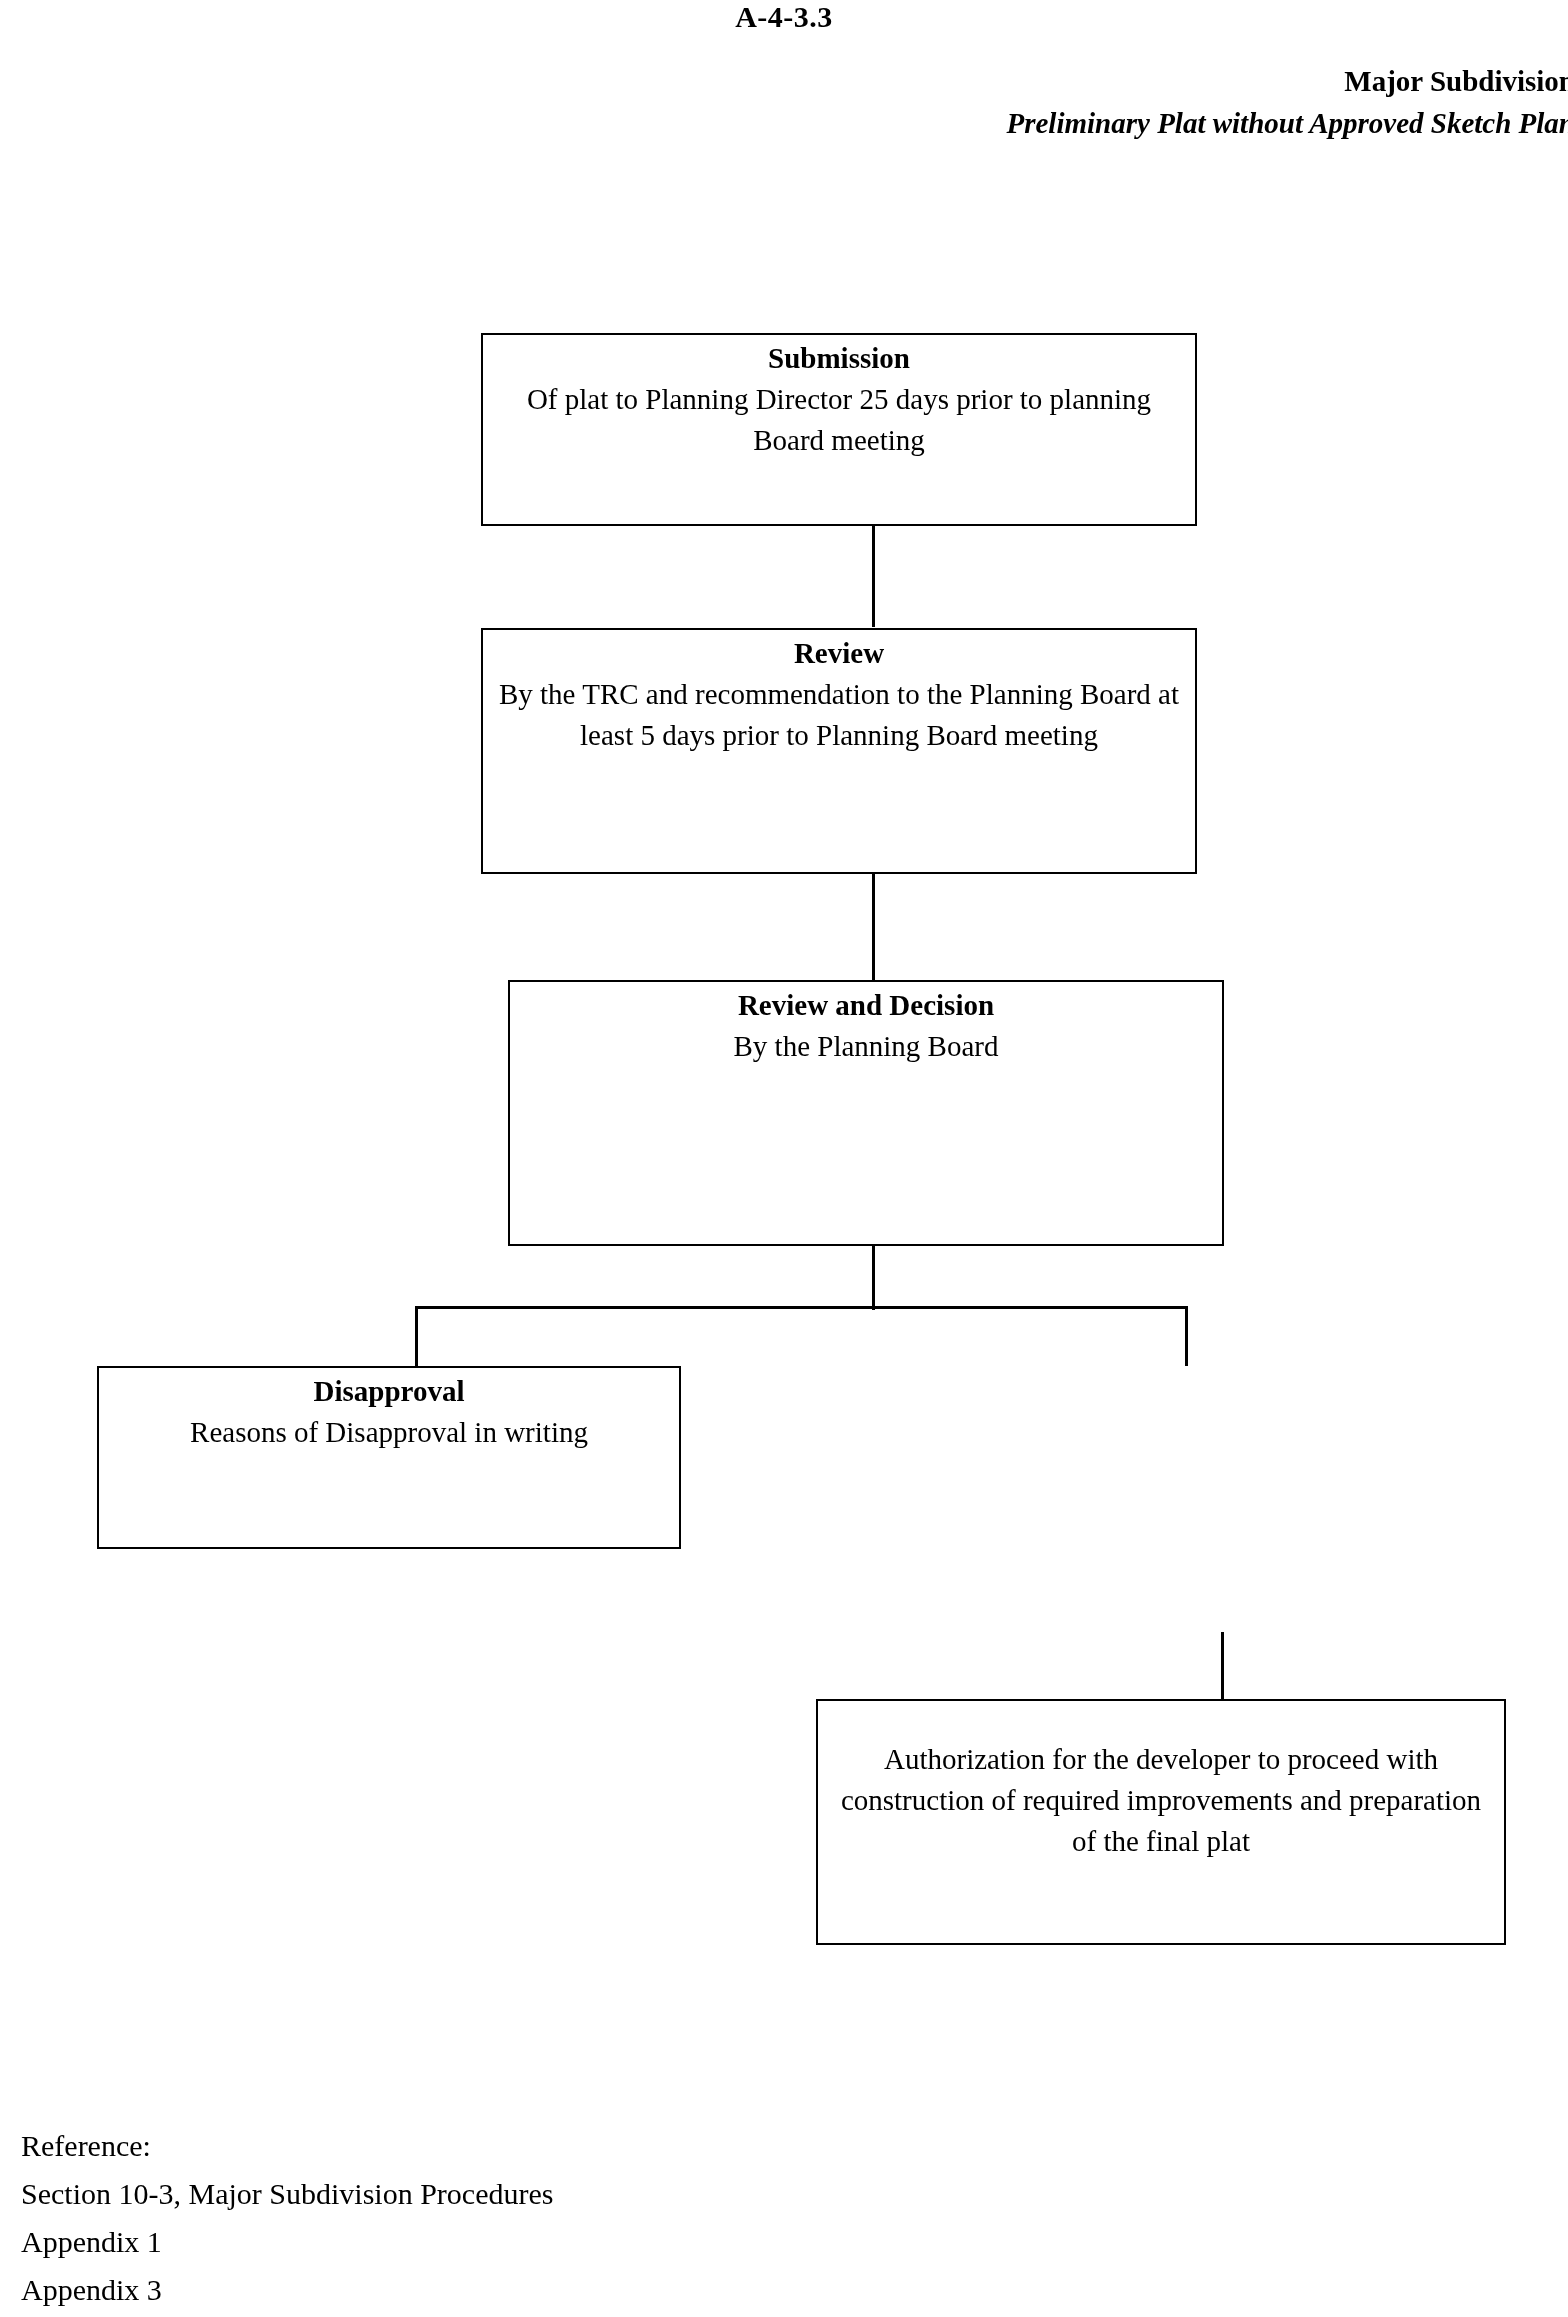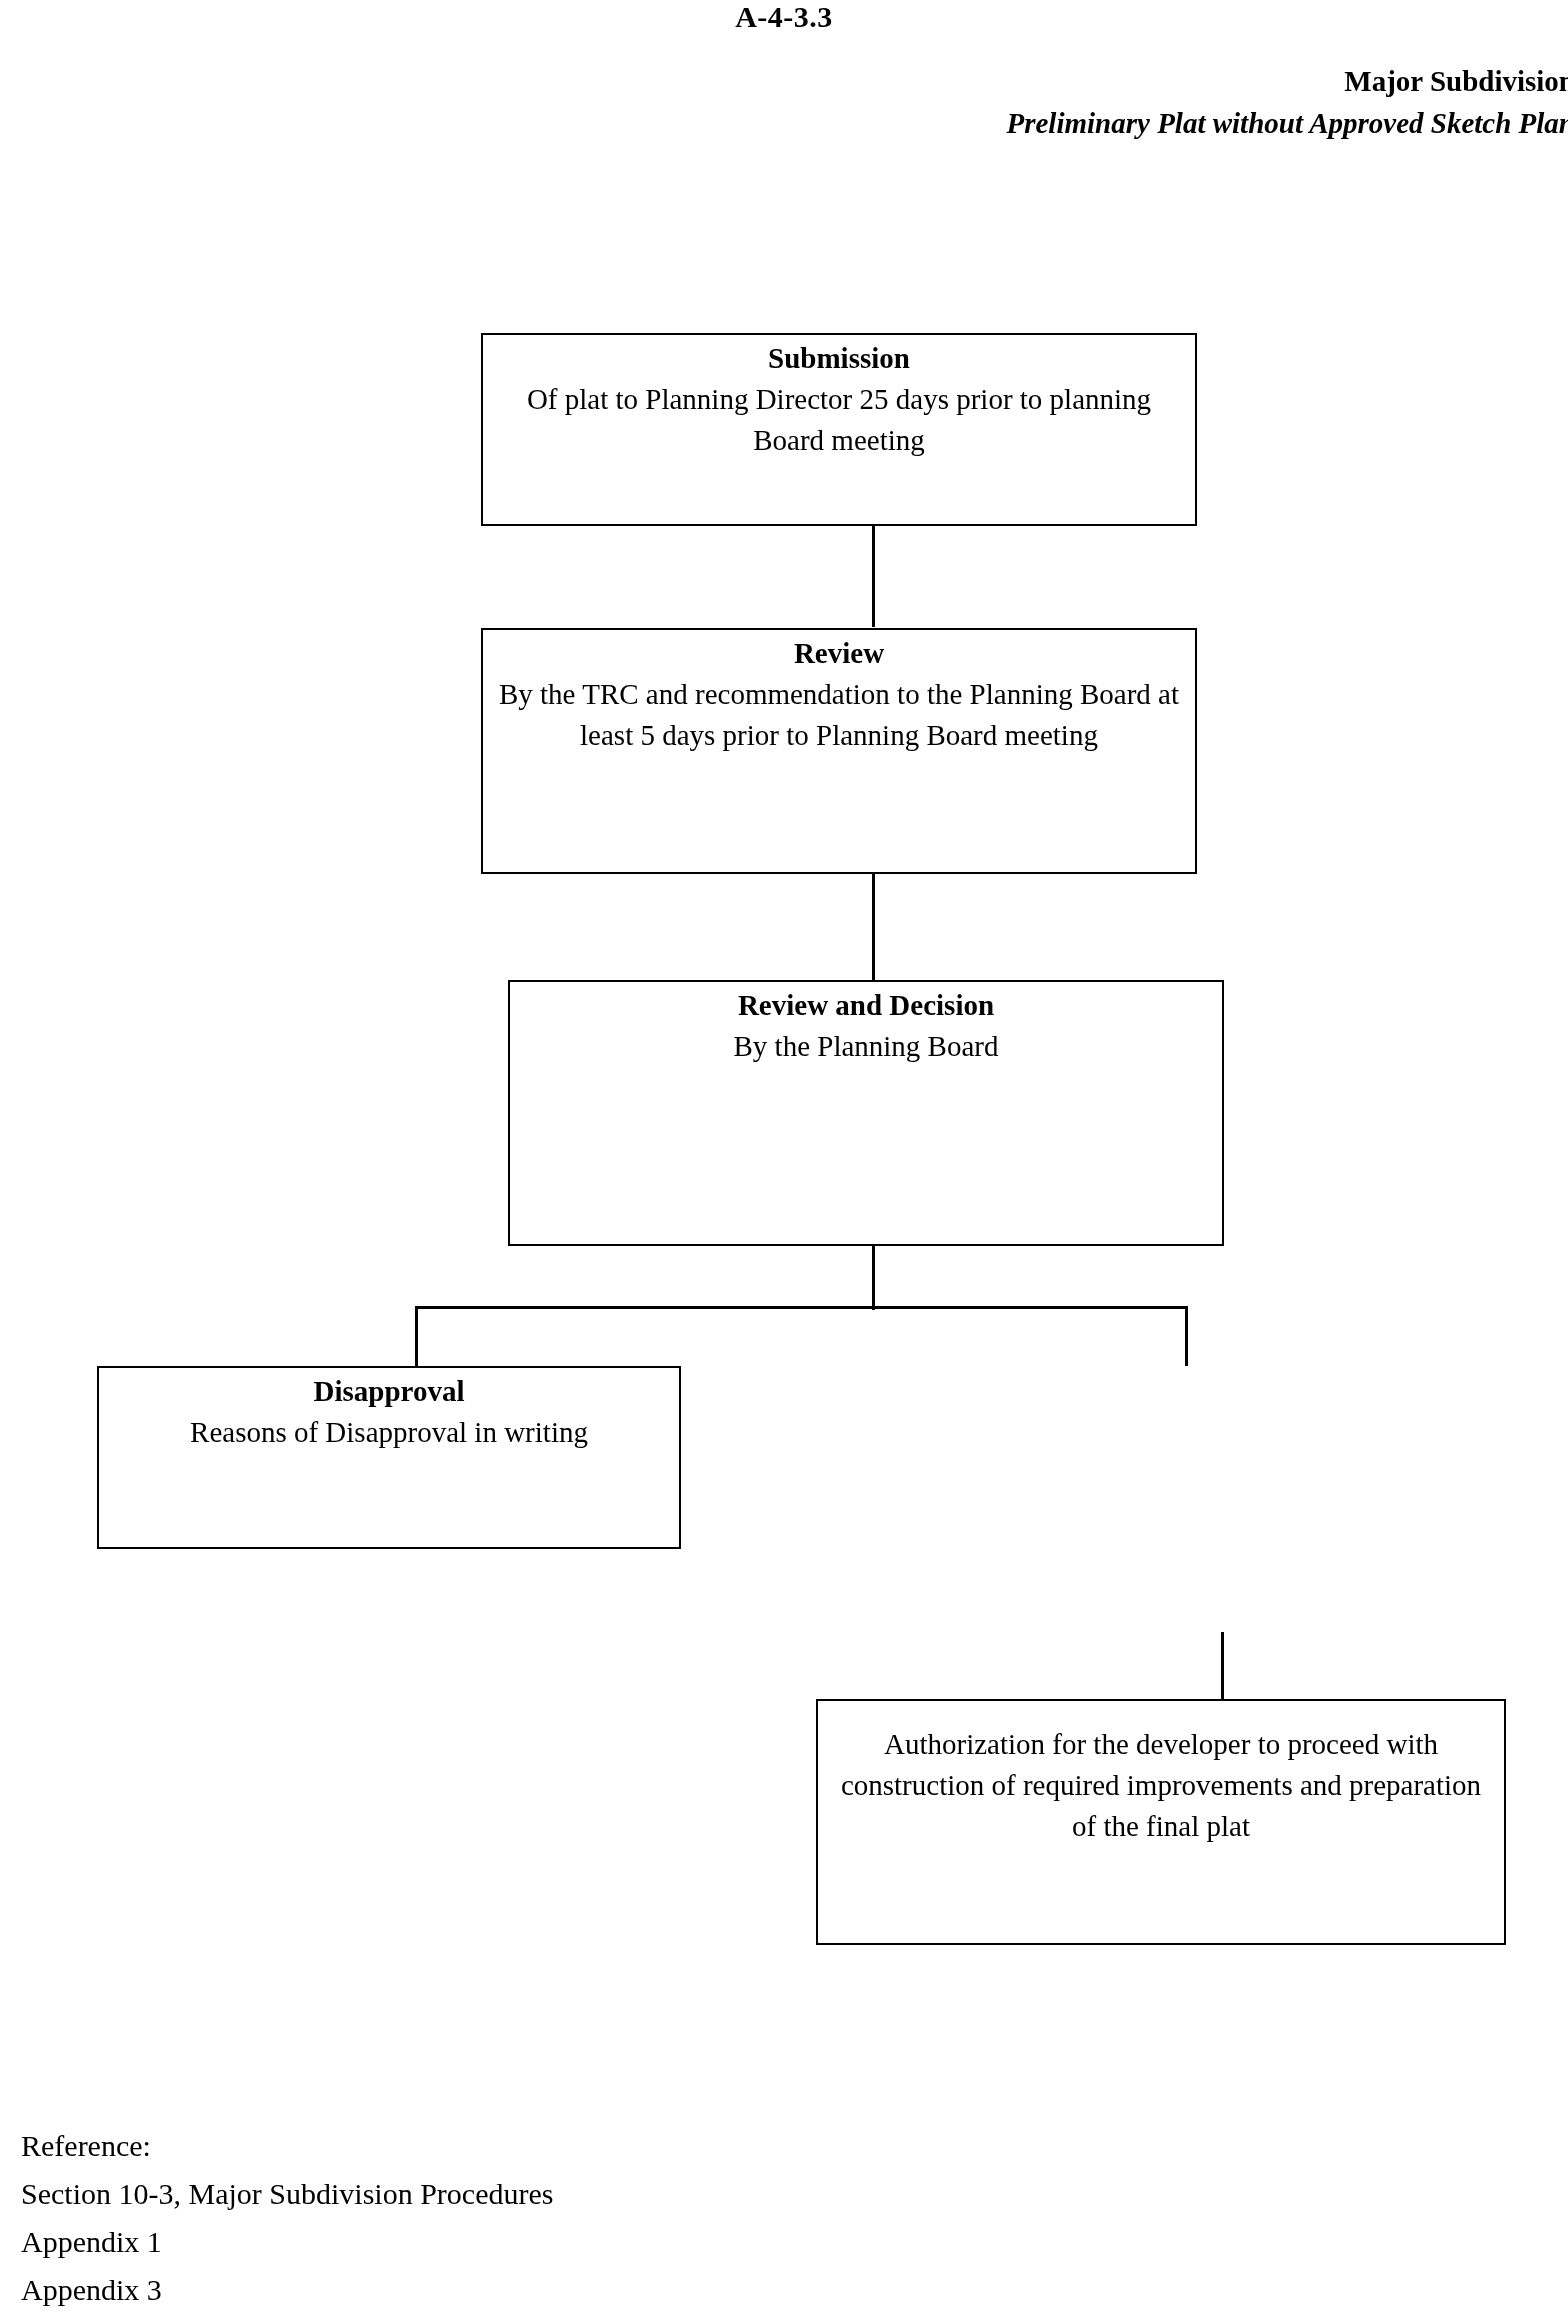--- a/index.html
+++ b/index.html
@@ -64,21 +64,21 @@
     font-size: 29px;
     line-height: 41px;
     padding: 0 11.6px;
   }
 
   #node-submission       { left: 481px;  top: 333px;  width: 716px;  height: 193px; }
   #node-review           { left: 481px;  top: 628px;  width: 716px;  height: 246px; }
   #node-review-decision  { left: 481px;  top: 980px; width: 716px;  height: 266px; margin-left: 27px; }
   #node-disapproval      { left: 97px;  top: 1366px; width: 584px;  height: 183px; }
   #node-approval         { left: 816px;  top: 1366px; width: 690px;  height: 266px; }
-  #node-authorization    { left: 816px;  top: 1699px; width: 690px;  height: 246px; padding-top: 23px; }
+  #node-authorization    { left: 816px;  top: 1699px; width: 690px;  height: 246px; padding-top: 38px; }
 
   
   .conn-v {
     position: absolute;
     width: 2.9px;
     background: #000000;
   }
   .conn-h {
     position: absolute;
     height: 2.9px;

